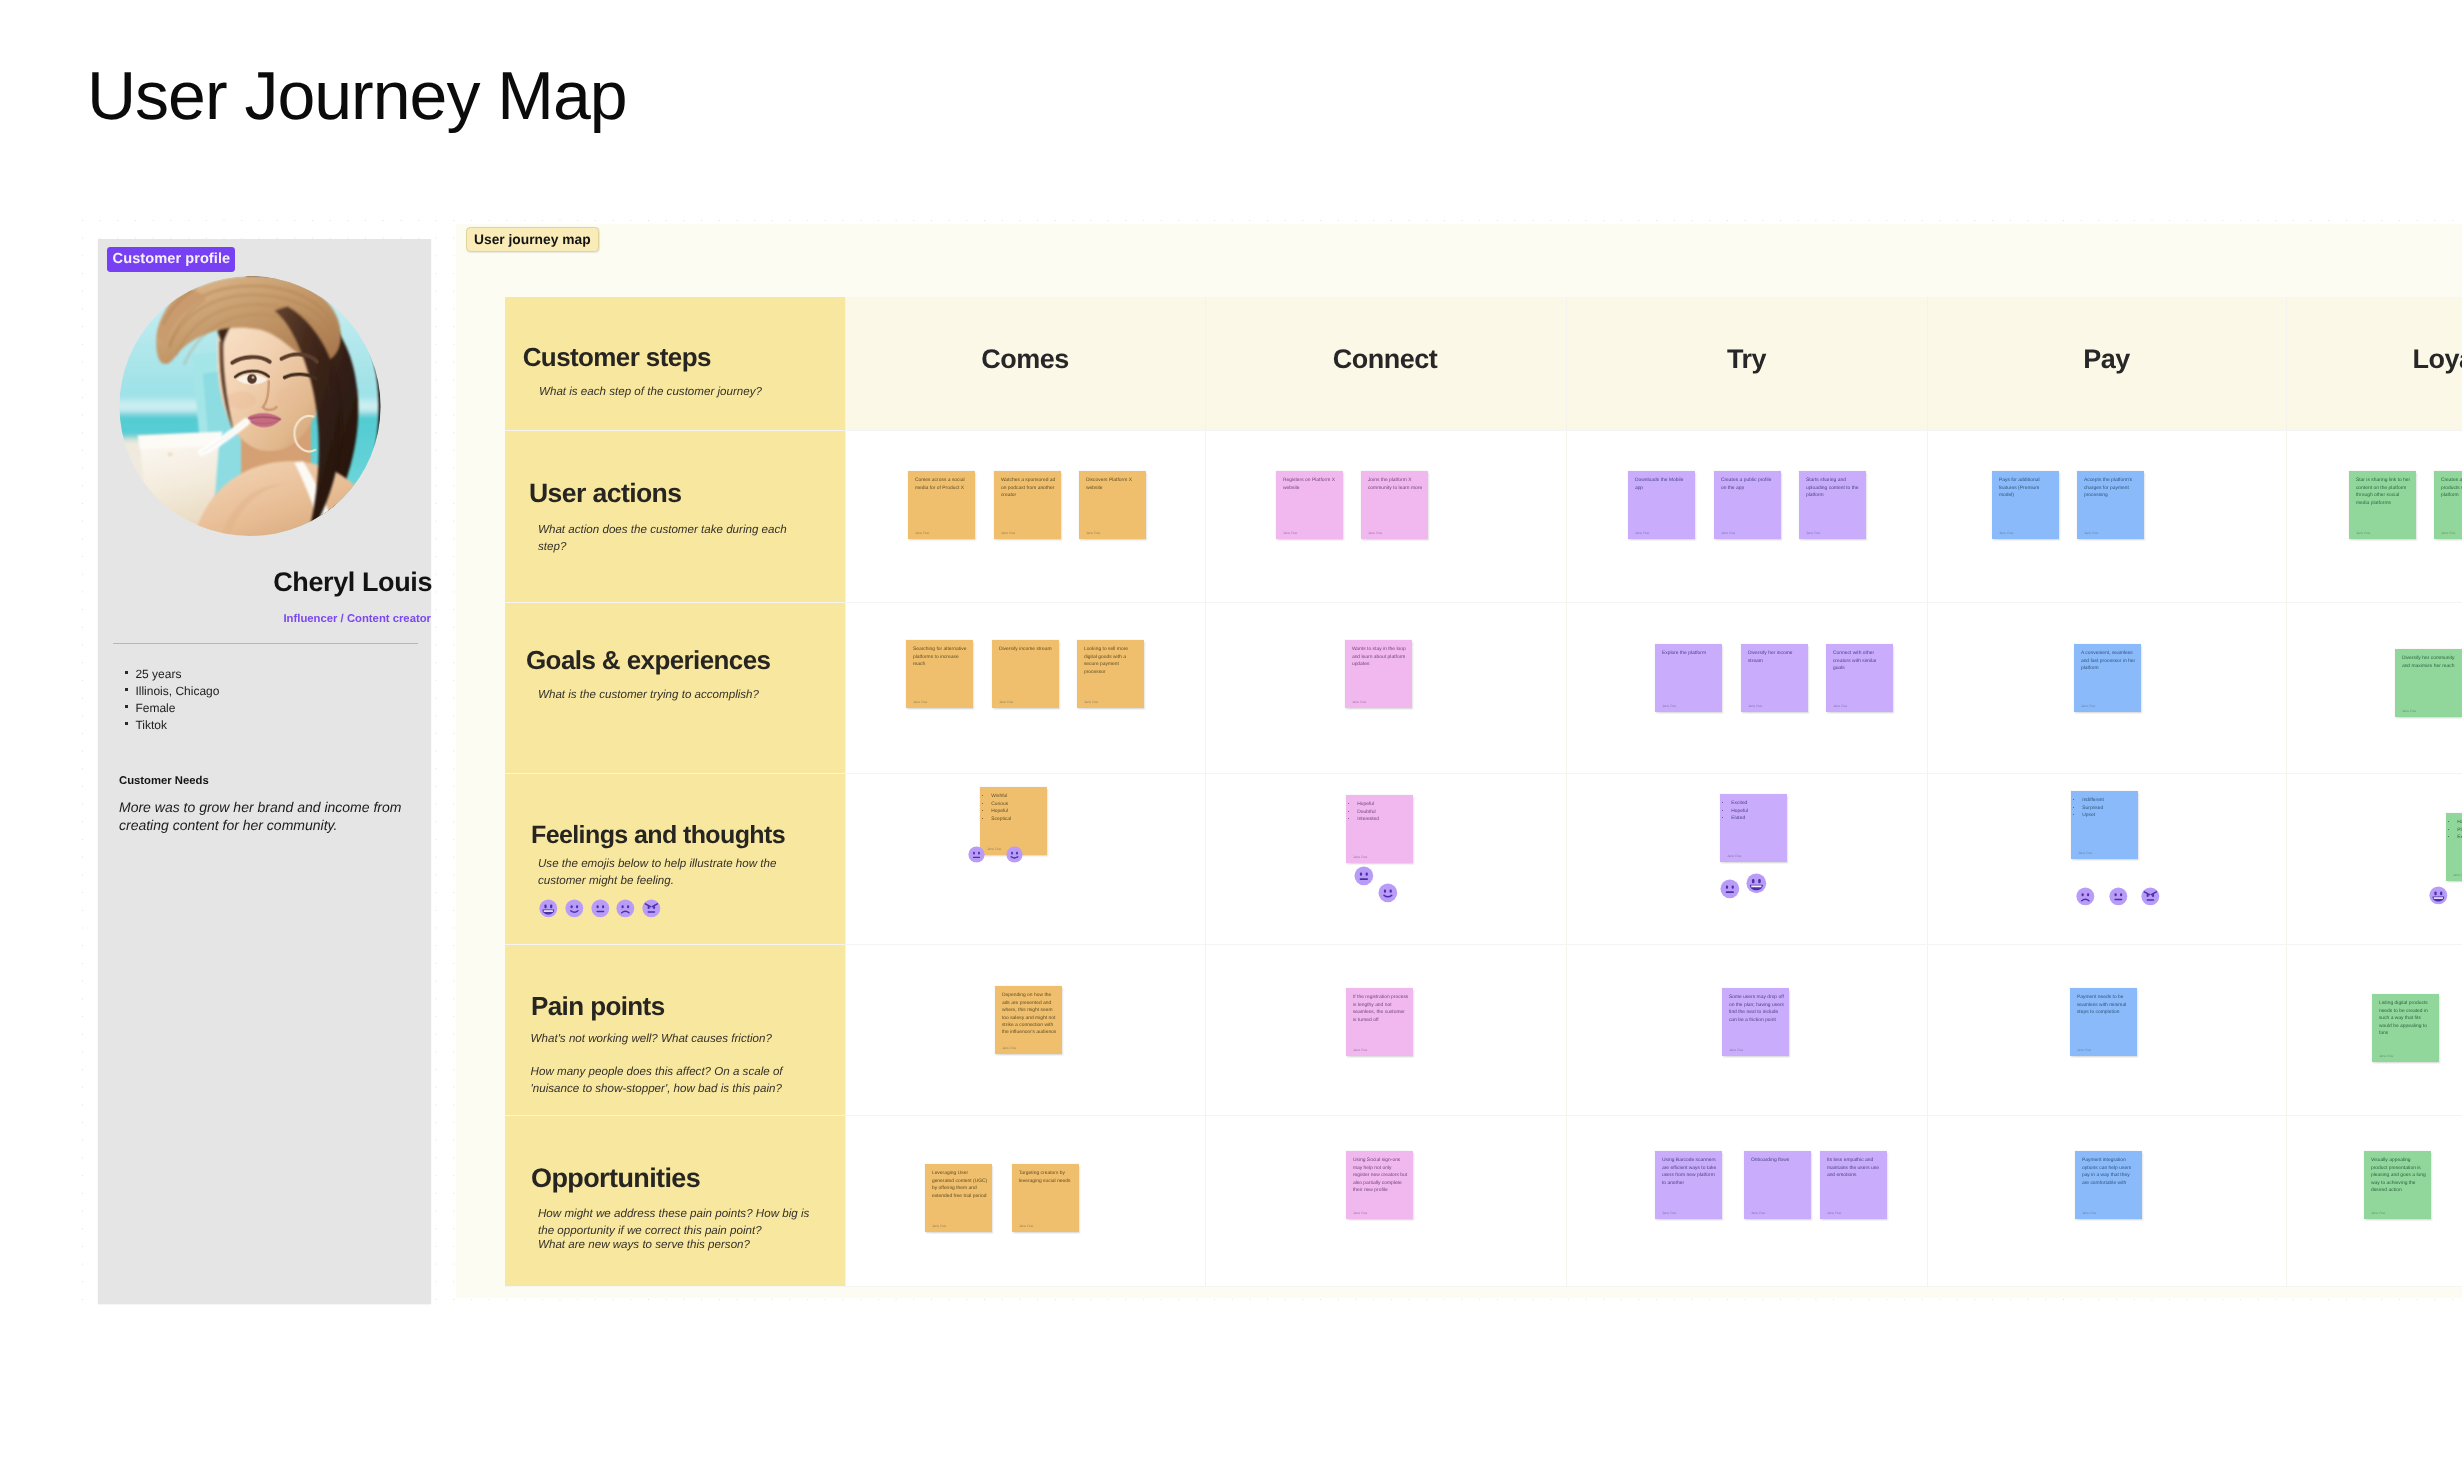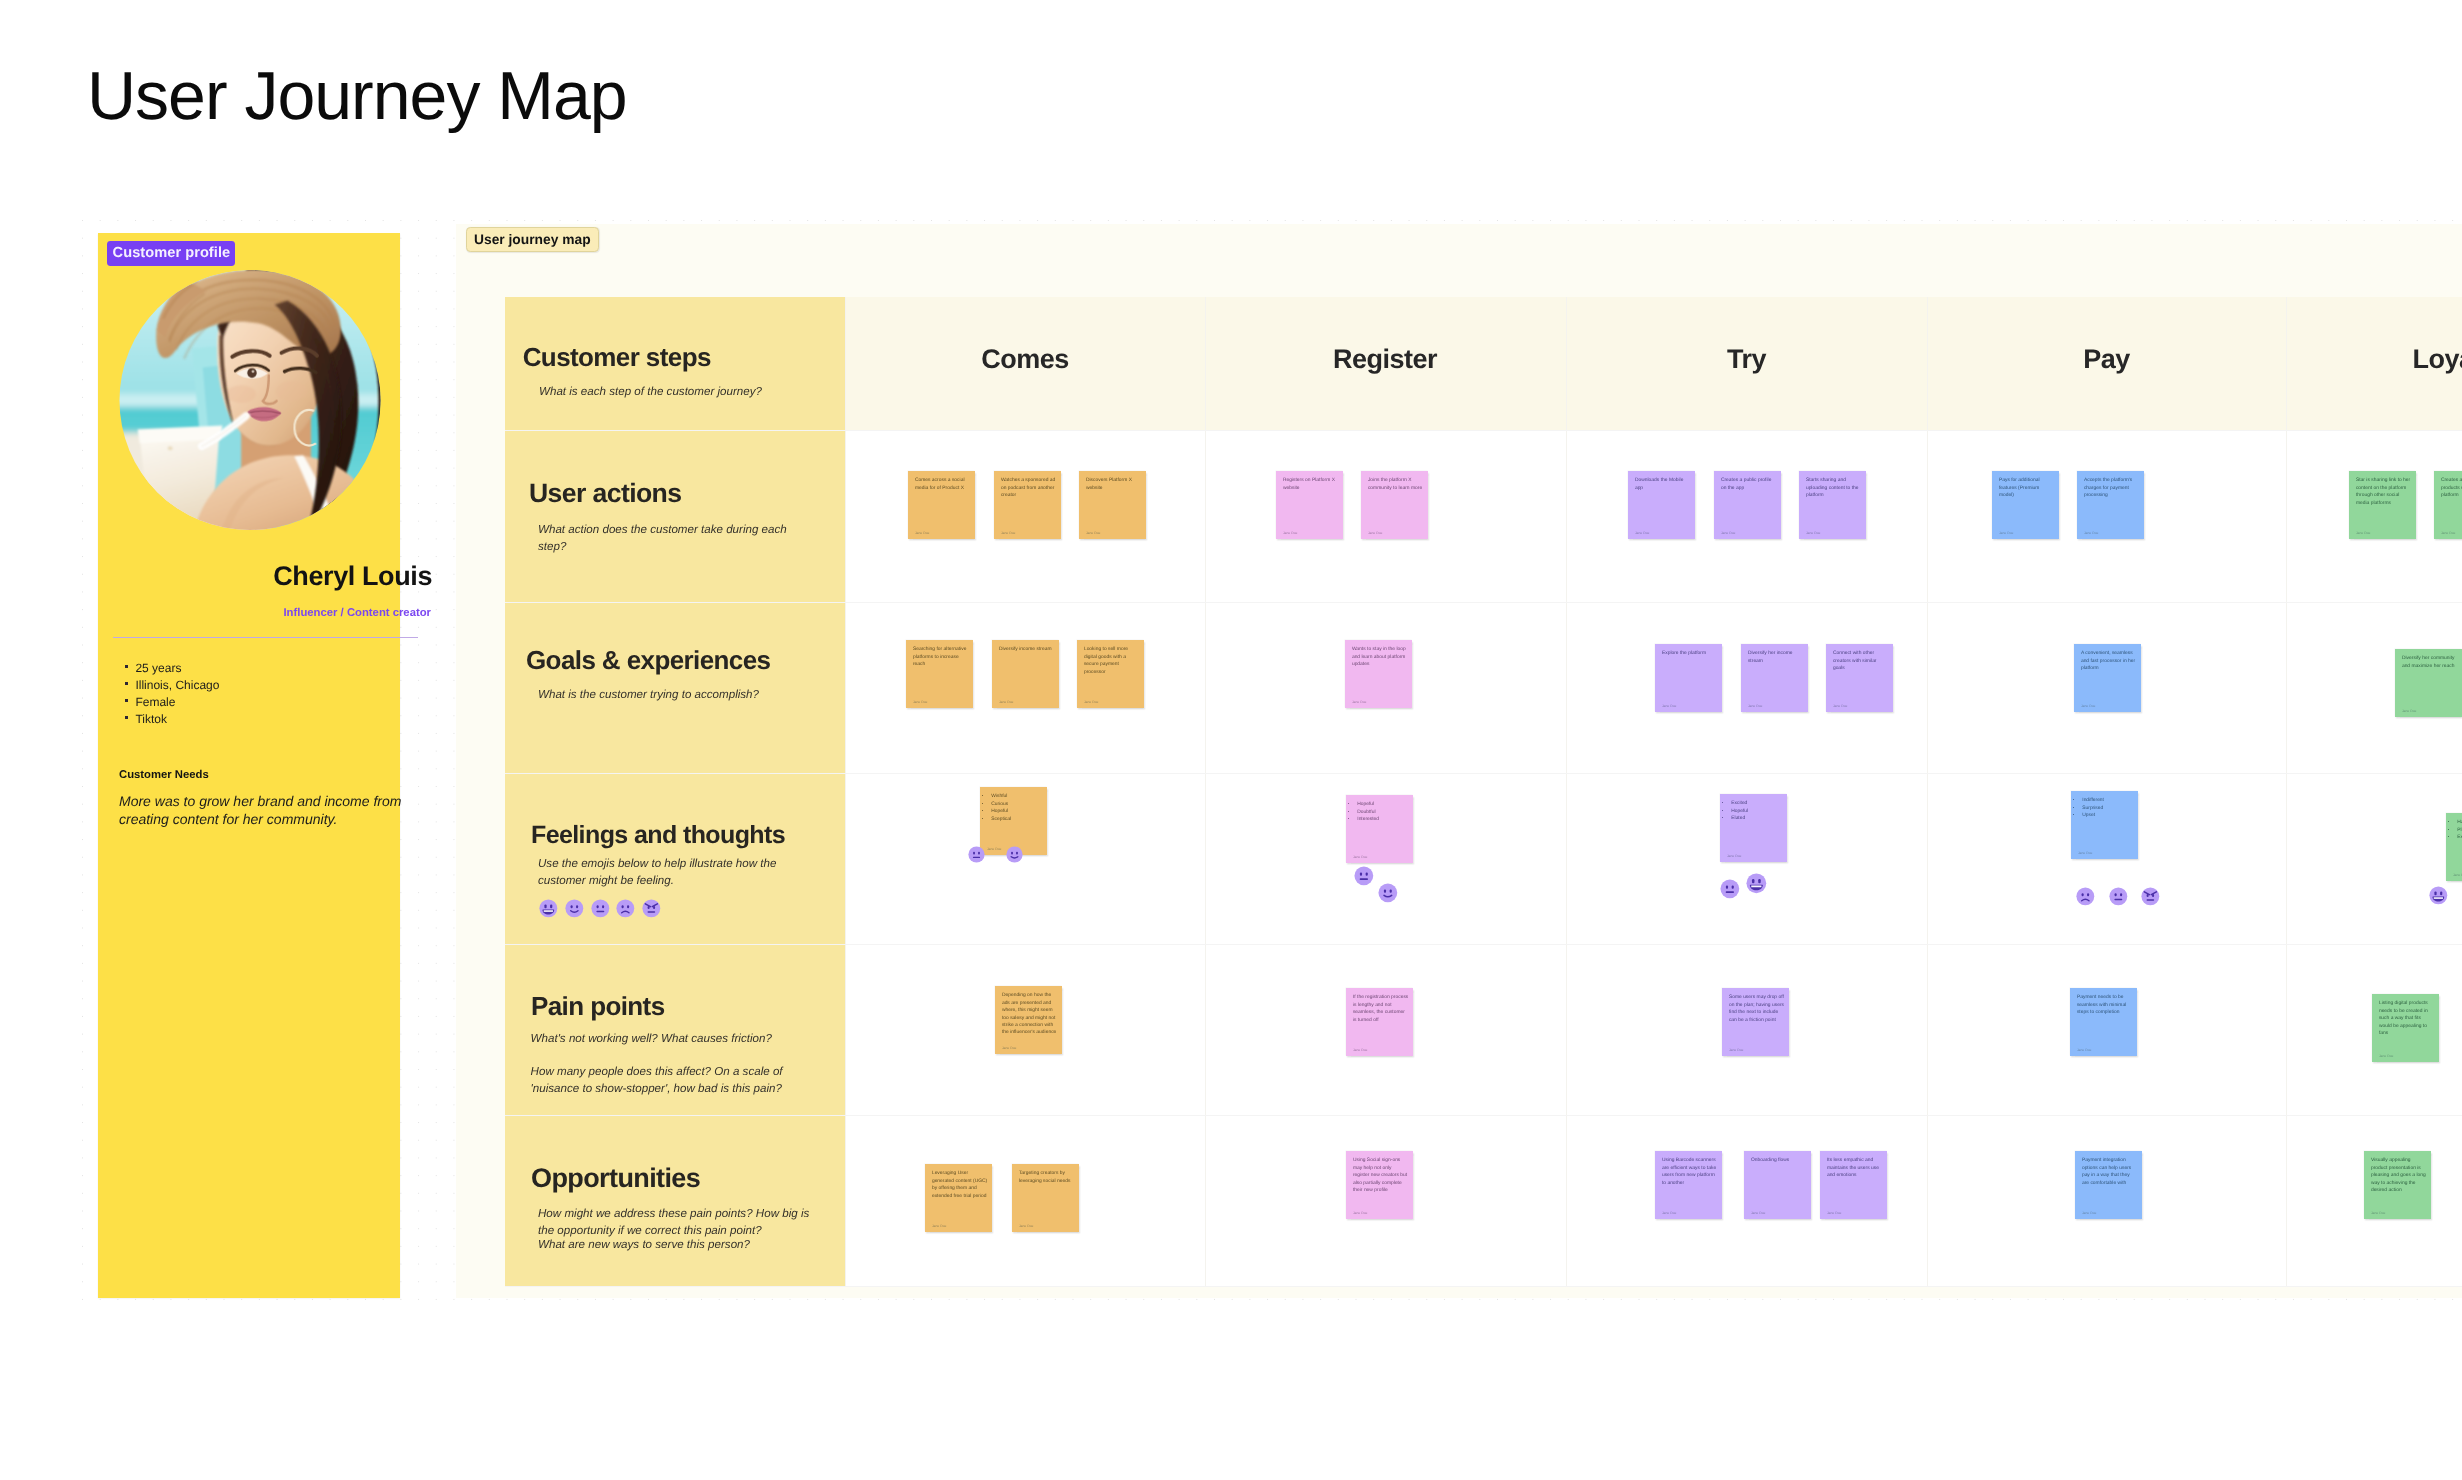--- a/index.html
+++ b/index.html
@@ -10,21 +10,21 @@
 #page{position:absolute;inset:0;width:2754px;height:1480px}
 
 #dotgrid{position:absolute;left:82px;top:220px;width:2590px;height:1087px;
   background-image:radial-gradient(circle at 0.7px 0.7px,#e2e2e2 0.7px,transparent 0.8px);
   background-size:17.7px 17.7px;}
 
 #title{position:absolute;left:87px;top:56px;font-size:68px;font-weight:400;color:#0b0b0b;
   letter-spacing:-1px;line-height:1.2;white-space:nowrap}
 
 
-#profile{position:absolute;left:98px;top:233px;width:302px;height:1065px;background:#fde047;
+#profile{position:absolute;left:98px;top:239px;width:333px;height:1065px;background:#e5e5e5;
   box-shadow:0 0.5px 1.5px rgba(0,0,0,.10);}
 #profile-tag{position:absolute;left:9.4px;top:7.9px;height:25.6px;width:128px;background:#7840F3;
   border-radius:3.4px;color:#F5F0FF;font-size:14.6px;font-weight:700;line-height:24.6px;text-align:center;letter-spacing:0.05px;}
 #avatar{position:absolute;left:19.7px;top:37px;width:264px;height:260px;border-radius:50%;overflow:hidden}
 #pname{position:absolute;left:0;top:330px;width:334px;text-align:right;font-size:27px;font-weight:700;color:#131313;letter-spacing:-0.4px;line-height:1;}
 #prole{position:absolute;left:0;top:375px;width:333px;text-align:right;font-size:11.3px;font-weight:700;color:#7B47F0;line-height:1;}
 #pdiv{position:absolute;left:14.8px;top:404px;width:305px;height:1px;background:#C0AAE6}
 #pfacts{position:absolute;left:28px;top:427px;width:276px;font-size:12px;color:#1b1b1b;line-height:17px;}
 #pfacts li{margin-left:9.4px;list-style:none;position:relative;}
 #pfacts li::before{content:'';position:absolute;left:-10.8px;top:5.4px;width:3px;height:3px;background:#2d2633;}
@@ -245,21 +245,21 @@
 
   <div class="hline" style="left:0;top:133px;width:2125px"></div>
   <div class="hline" style="left:0;top:305px;width:2125px"></div>
   <div class="hline" style="left:0;top:476px;width:2125px"></div>
   <div class="hline" style="left:0;top:647px;width:2125px"></div>
   <div class="hline" style="left:0;top:818px;width:2125px"></div>
   <div class="hline" style="left:0;top:989px;width:2125px"></div>
   <div class="rowtitle" style="left:17.7px;top:47px">Customer steps</div>
   <div class="rowsub" style="left:34px;top:87px;width:276px">What is each step of the customer journey?</div>
   <div class="colhead" style="left:340px;top:49px;width:360px">Comes</div>
-  <div class="colhead" style="left:700px;top:49px;width:360px">Register</div>
+  <div class="colhead" style="left:700px;top:49px;width:360px">Connect</div>
   <div class="colhead" style="left:1061px;top:49px;width:361px">Try</div>
   <div class="colhead" style="left:1422px;top:49px;width:359px">Pay</div>
   <div class="colhead" style="left:1781px;top:49px;width:344px">Loyalty</div>
   <div class="rowtitle" style="left:24px;top:183px;font-size:26.6px">User actions</div>
   <div class="rowsub" style="left:33px;top:225px;width:261px">What action does the customer take during each step?</div>
   <div class="rowtitle" style="left:21px;top:350px;font-size:26px">Goals &amp; experiences</div>
   <div class="rowsub" style="left:33px;top:390px;width:261px">What is the customer trying to accomplish?</div>
   <div class="rowtitle" style="left:26px;top:526px;font-size:25px">Feelings and thoughts</div>
   <div class="rowsub" style="left:33px;top:559px;width:256px">Use the emojis below to help illustrate how the customer might be feeling.</div>
   <div class="rowtitle" style="left:26px;top:696px;font-size:26px">Pain points</div>

